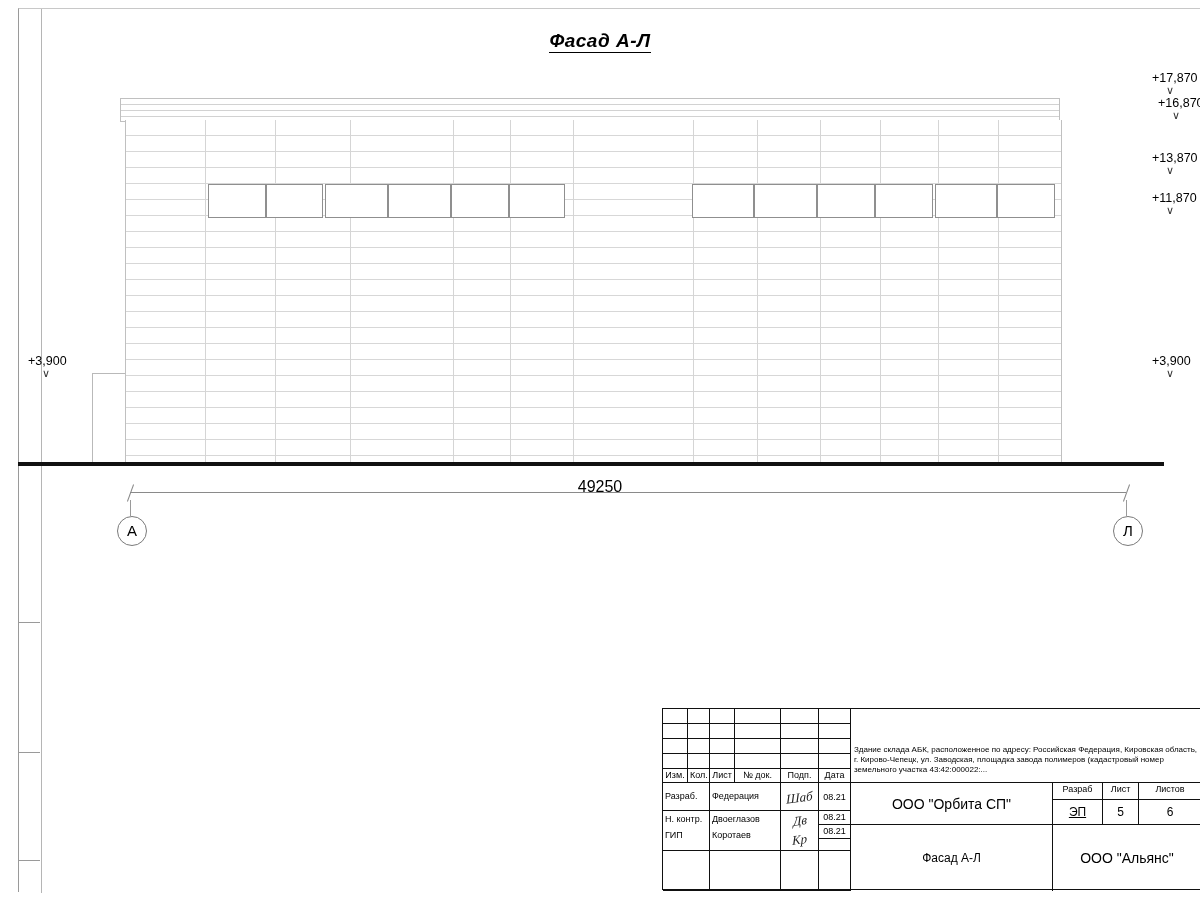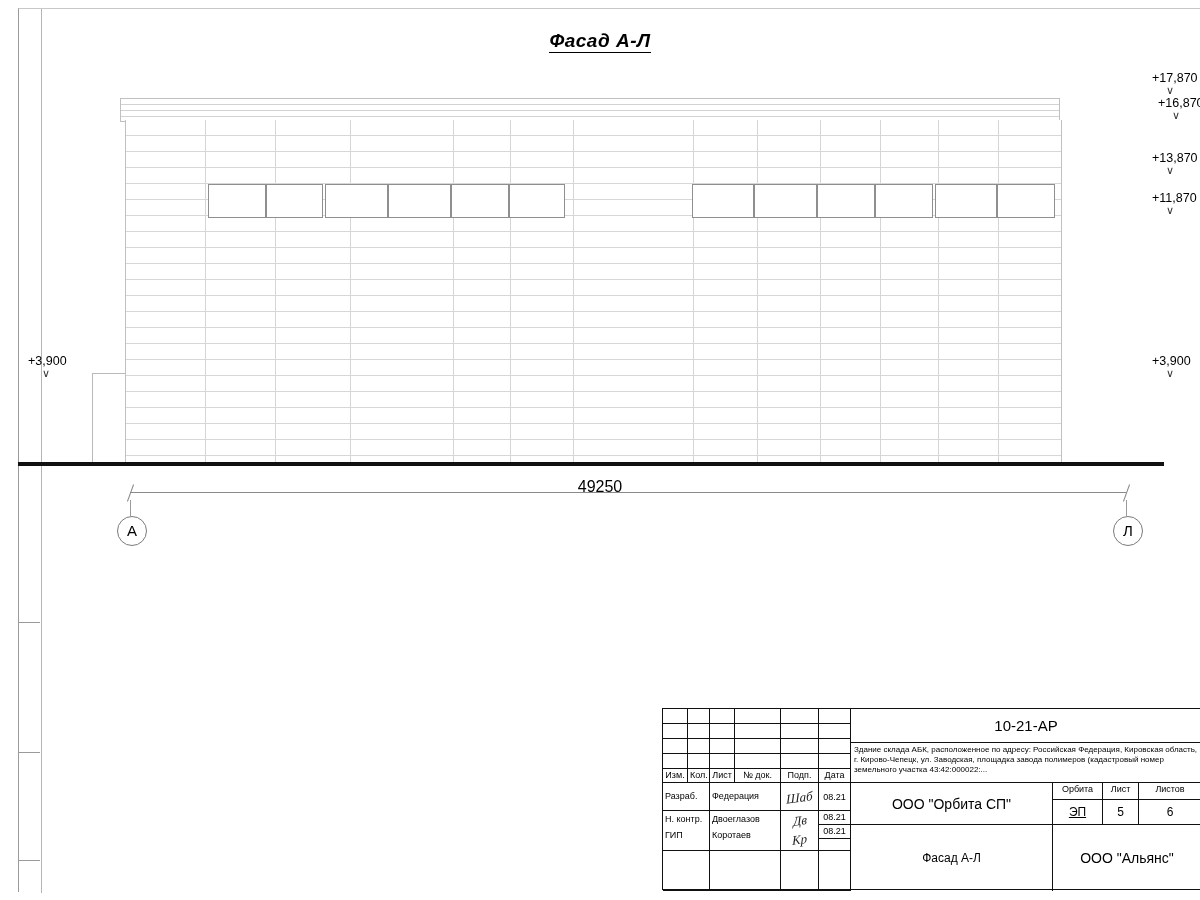--- a/index.html
+++ b/index.html
@@ -391,27 +391,26 @@
   <div class="cell" style="left:47px; top:120px; width:71px; height:22px; padding-top:1px;">Коротаев</div>
   <div class="cell center" style="left:118px;top:120px; width:38px; height:22px; padding-top:3px;"><span class="sig">Кр</span></div>
   <div class="cell center" style="left:156px;top:116px; width:32px; height:14px; padding-top:1px;">08.21</div>
   <div class="cell" style="left:156px;top:130px; width:32px; height:12px;"></div>
 
   <div class="cell" style="left:0;    top:142px; width:47px; height:40px;"></div>
   <div class="cell" style="left:47px; top:142px; width:71px; height:40px;"></div>
   <div class="cell" style="left:118px;top:142px; width:38px; height:40px;"></div>
   <div class="cell" style="left:156px;top:142px; width:32px; height:40px;"></div>
 
-  <div class="cell center vcenter nr doc-code" style="left:188px; top:0; width:350px; height:34px;">10-21-АР</div>
 
   <div class="cell wrap nr" style="left:188px; top:34px; width:350px; height:40px; font-size:8px; padding:2px 3px;">Здание склада АБК, расположенное по адресу: Российская Федерация, Кировская область, г. Кирово-Чепецк, ул. Заводская, площадка завода полимеров (кадастровый номер земельного участка 43:42:000022:...</div>
 
   <div class="cell center vcenter org-name" style="left:188px; top:74px; width:202px; height:42px;">ООО "Орбита СП"</div>
 
-  <div class="cell center" style="left:390px; top:74px; width:50px; height:17px;">Орбита</div>
+  <div class="cell center" style="left:390px; top:74px; width:50px; height:17px;">Разраб</div>
   <div class="cell center" style="left:440px; top:74px; width:36px; height:17px;">Лист</div>
   <div class="cell center nr" style="left:476px; top:74px; width:62px; height:17px;">Листов</div>
 
   <div class="cell center vcenter stage-val" style="left:390px; top:91px; width:50px; height:25px;text-decoration:underline;">ЭП</div>
   <div class="cell center vcenter stage-val" style="left:440px; top:91px; width:36px; height:25px;">5</div>
   <div class="cell center vcenter nr stage-val" style="left:476px; top:91px; width:62px; height:25px;">6</div>
 
   <div class="cell center vcenter nb sheet-name" style="left:188px; top:116px; width:202px; height:66px;">Фасад А-Л</div>
   <div class="cell center vcenter nb nr org-name" style="left:390px; top:116px; width:148px; height:66px;">ООО "Альянс"</div>
 

